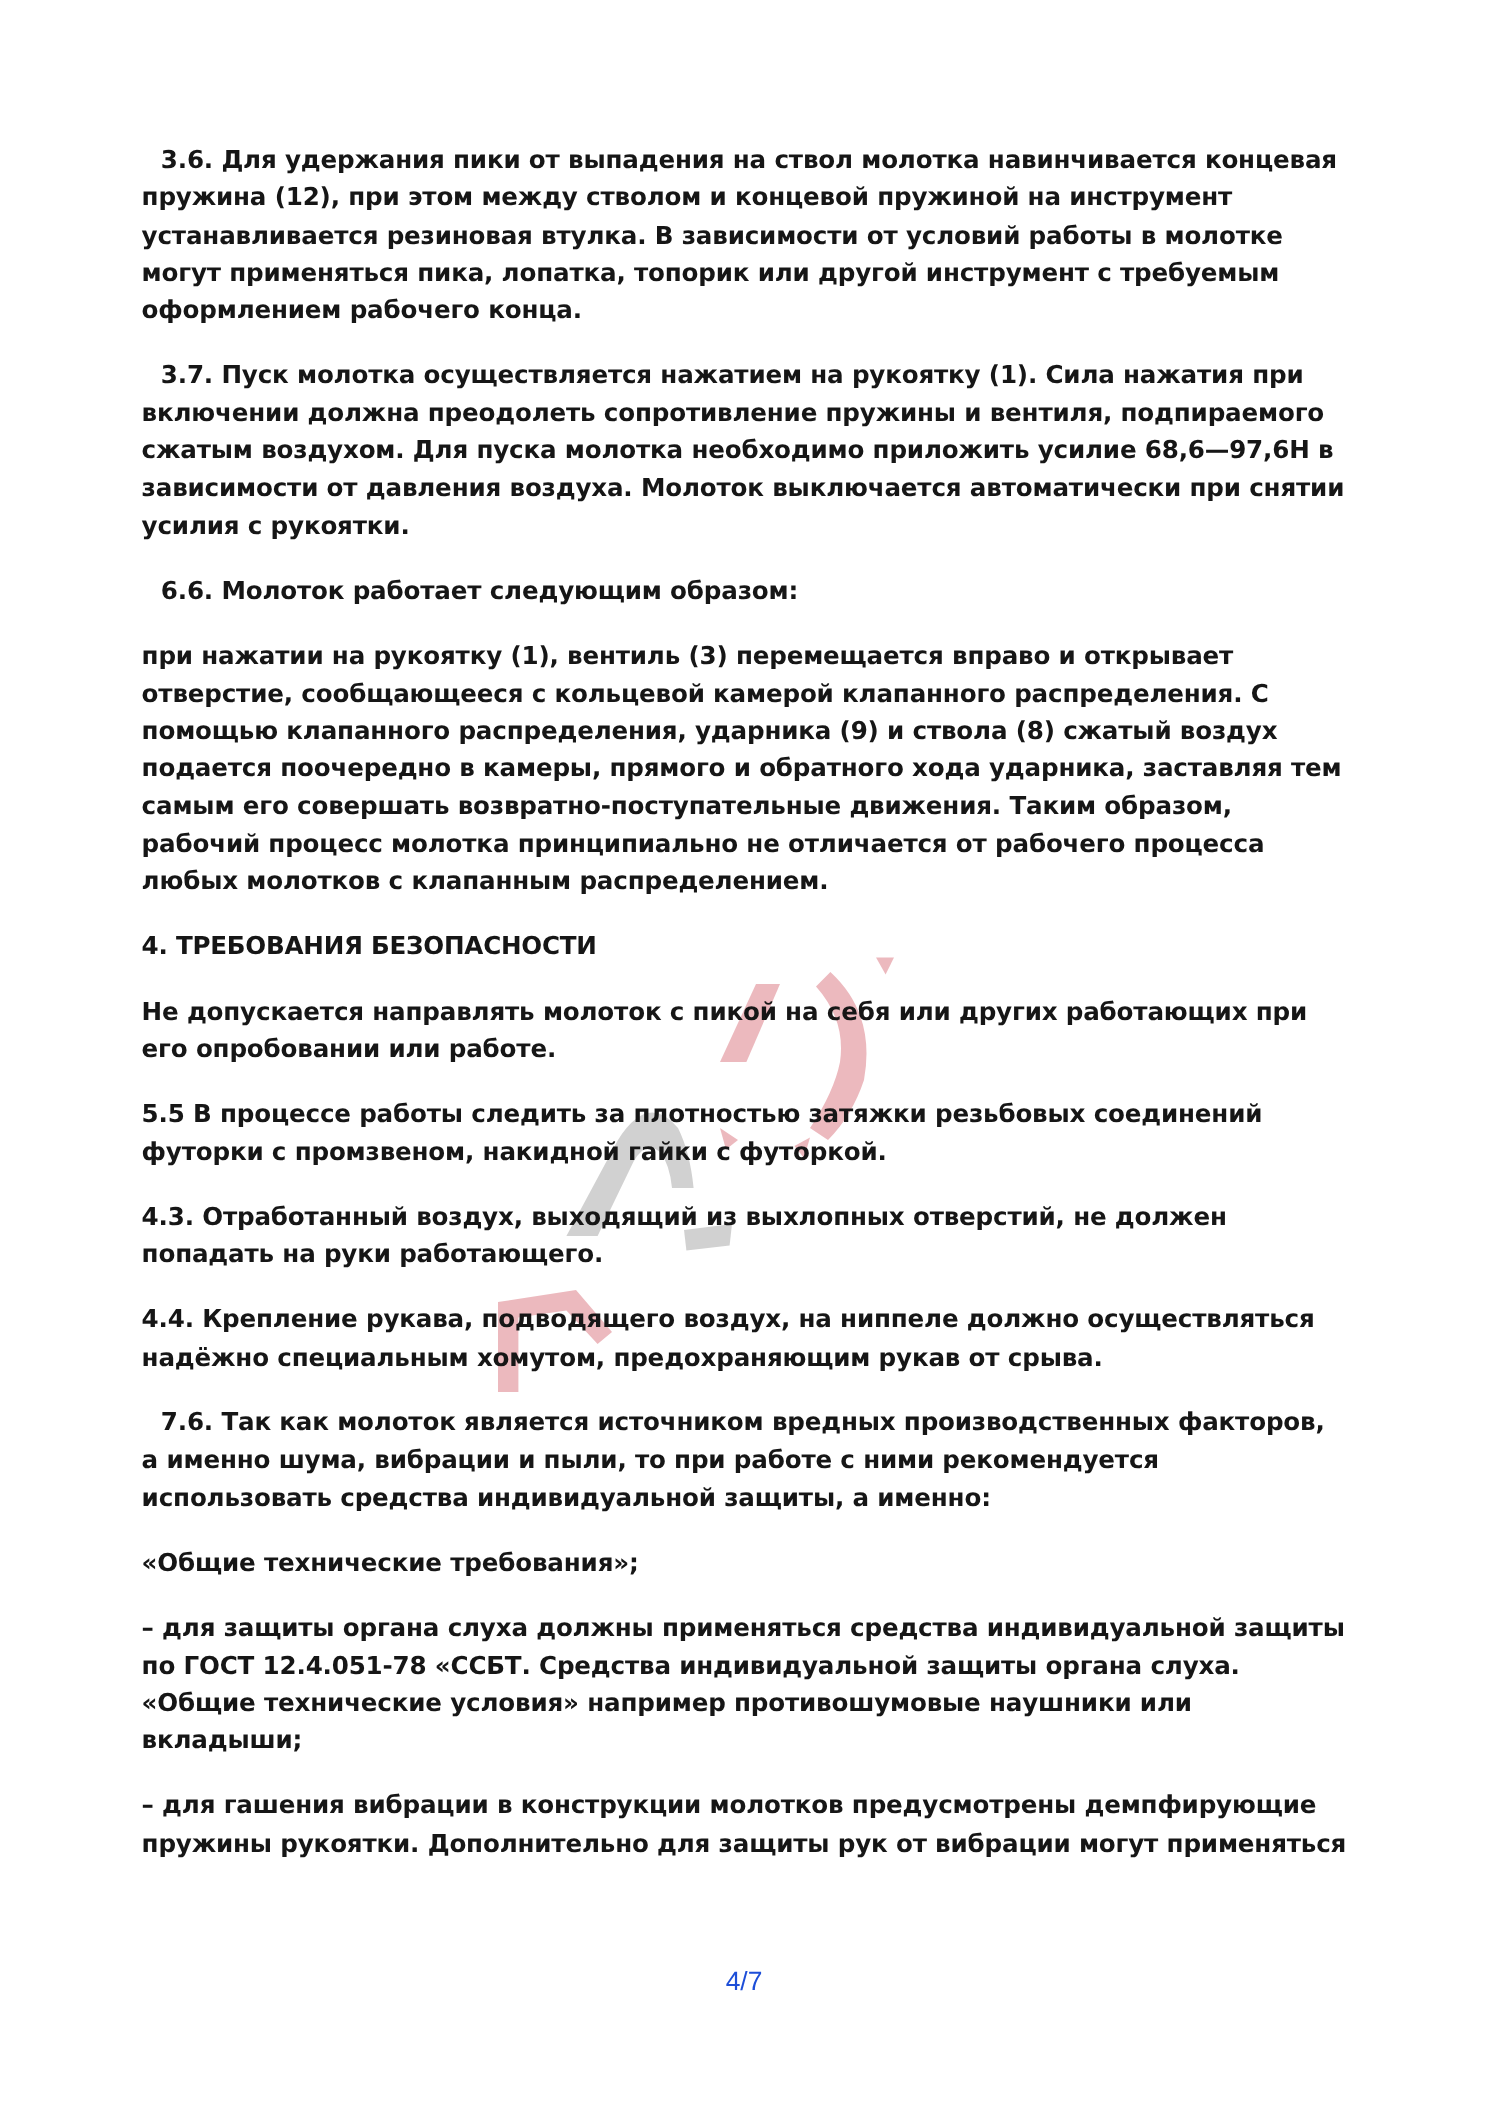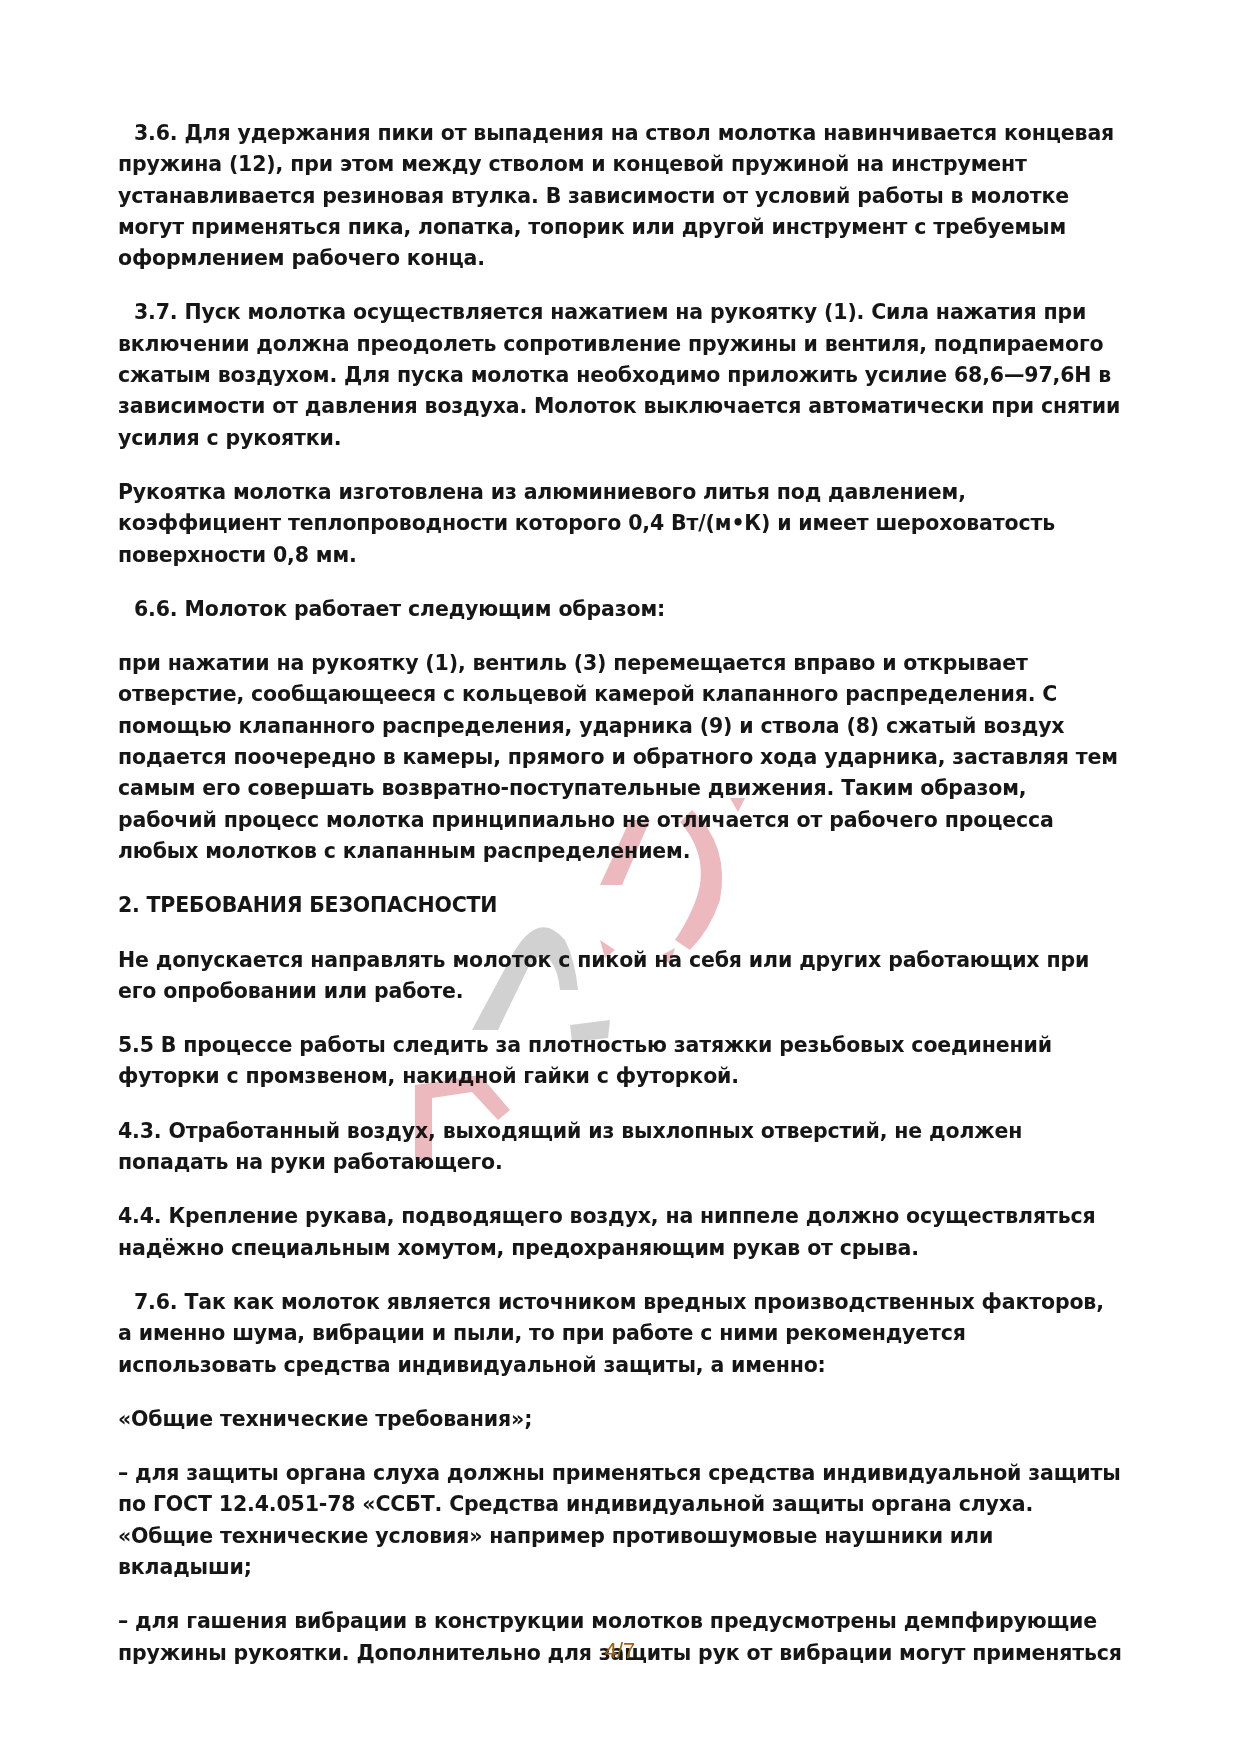--- a/index.html
+++ b/index.html
@@ -53,21 +53,21 @@
       letter-spacing: -0.2px;
     }
     .footer {
       position: absolute;
       left: 0;
       width: 1240px;
       top: 1638px;
       text-align: center;
       font-family: "Liberation Sans", sans-serif;
       font-size: 22px;
-      color: #a16207;
+      color: #1d4ed8;
       z-index: 1;
     }
   </style>
 </head>
 <body>
 
 <div class="page">
 
   <svg class="watermark" viewBox="0 0 420 410" xmlns="http://www.w3.org/2000/svg">
 
@@ -79,24 +79,23 @@
 
     <path d="M72 240 L115 160 Q140 120 165 150 Q175 170 178 200 L160 200 Q158 180 150 170 Q138 160 128 178 L98 240 Z" fill="#cfcfcf" opacity="0.95"></path>
     <path d="M170 235 L210 230 L208 248 L172 252 Z" fill="#cfcfcf" opacity="0.95"></path>
 
     <path d="M15 370 L15 295 L80 285 L110 320 L98 330 L72 302 L32 308 L32 370 Z" fill="#eab1b7" opacity="0.9"></path>
   </svg>
 
   <div class="content">
     <p class="para indent">3.6. Для удержания пики от выпадения на ствол молотка навинчивается концевая пружина (12), при этом между стволом и концевой пружиной на инструмент устанавливается резиновая втулка. В зависимости от условий работы в молотке могут применяться пика, лопатка, топорик или другой инструмент с требуемым оформлением рабочего конца.</p>
     <p class="para indent">3.7. Пуск молотка осуществляется нажатием на рукоятку (1). Сила нажатия при включении должна преодолеть сопротивление пружины и вентиля, подпираемого сжатым воздухом. Для пуска молотка необходимо приложить усилие 68,6—97,6Н в зависимости от давления воздуха. Молоток выключается автоматически при снятии усилия с рукоятки.</p>
-    <p class="para">Рукоятка молотка изготовлена из алюминиевого литья под давлением, коэффициент теплопроводности которого 0,4 Вт/(м•К) и имеет шероховатость поверхности 0,8 мм.</p>
     <p class="para indent">6.6. Молоток работает следующим образом:</p>
     <p class="para">при нажатии на рукоятку (1), вентиль (3) перемещается вправо и открывает отверстие, сообщающееся с кольцевой камерой клапанного распределения. С помощью клапанного распределения, ударника (9) и ствола (8) сжатый воздух подается поочередно в камеры, прямого и обратного хода ударника, заставляя тем самым его совершать возвратно-поступательные движения. Таким образом, рабочий процесс молотка принципиально не отличается от рабочего процесса любых молотков с клапанным распределением.</p>
-    <p class="para heading">2. ТРЕБОВАНИЯ БЕЗОПАСНОСТИ</p>
+    <p class="para heading">4. ТРЕБОВАНИЯ БЕЗОПАСНОСТИ</p>
     <p class="para">Не допускается направлять молоток с пикой на себя или других работающих при его опробовании или работе.</p>
     <p class="para">5.5 В процессе работы следить за плотностью затяжки резьбовых соединений футорки с промзвеном, накидной гайки с футоркой.</p>
     <p class="para">4.3. Отработанный воздух, выходящий из выхлопных отверстий, не должен попадать на руки работающего.</p>
     <p class="para">4.4. Крепление рукава, подводящего воздух, на ниппеле должно осуществляться надёжно специальным хомутом, предохраняющим рукав от срыва.</p>
     <p class="para indent">7.6. Так как молоток является источником вредных производственных факторов, а именно шума, вибрации и пыли, то при работе с ними рекомендуется использовать средства индивидуальной защиты, а именно:</p>
     <p class="para">«Общие технические требования»;</p>
     <p class="para">– для защиты органа слуха должны применяться средства индивидуальной защиты по ГОСТ 12.4.051-78 «ССБТ. Средства индивидуальной защиты органа слуха. «Общие технические условия» например противошумовые наушники или вкладыши;</p>
     <p class="para">– для гашения вибрации в конструкции молотков предусмотрены демпфирующие пружины рукоятки. Дополнительно для защиты рук от вибрации могут применяться</p>
   </div>
 

